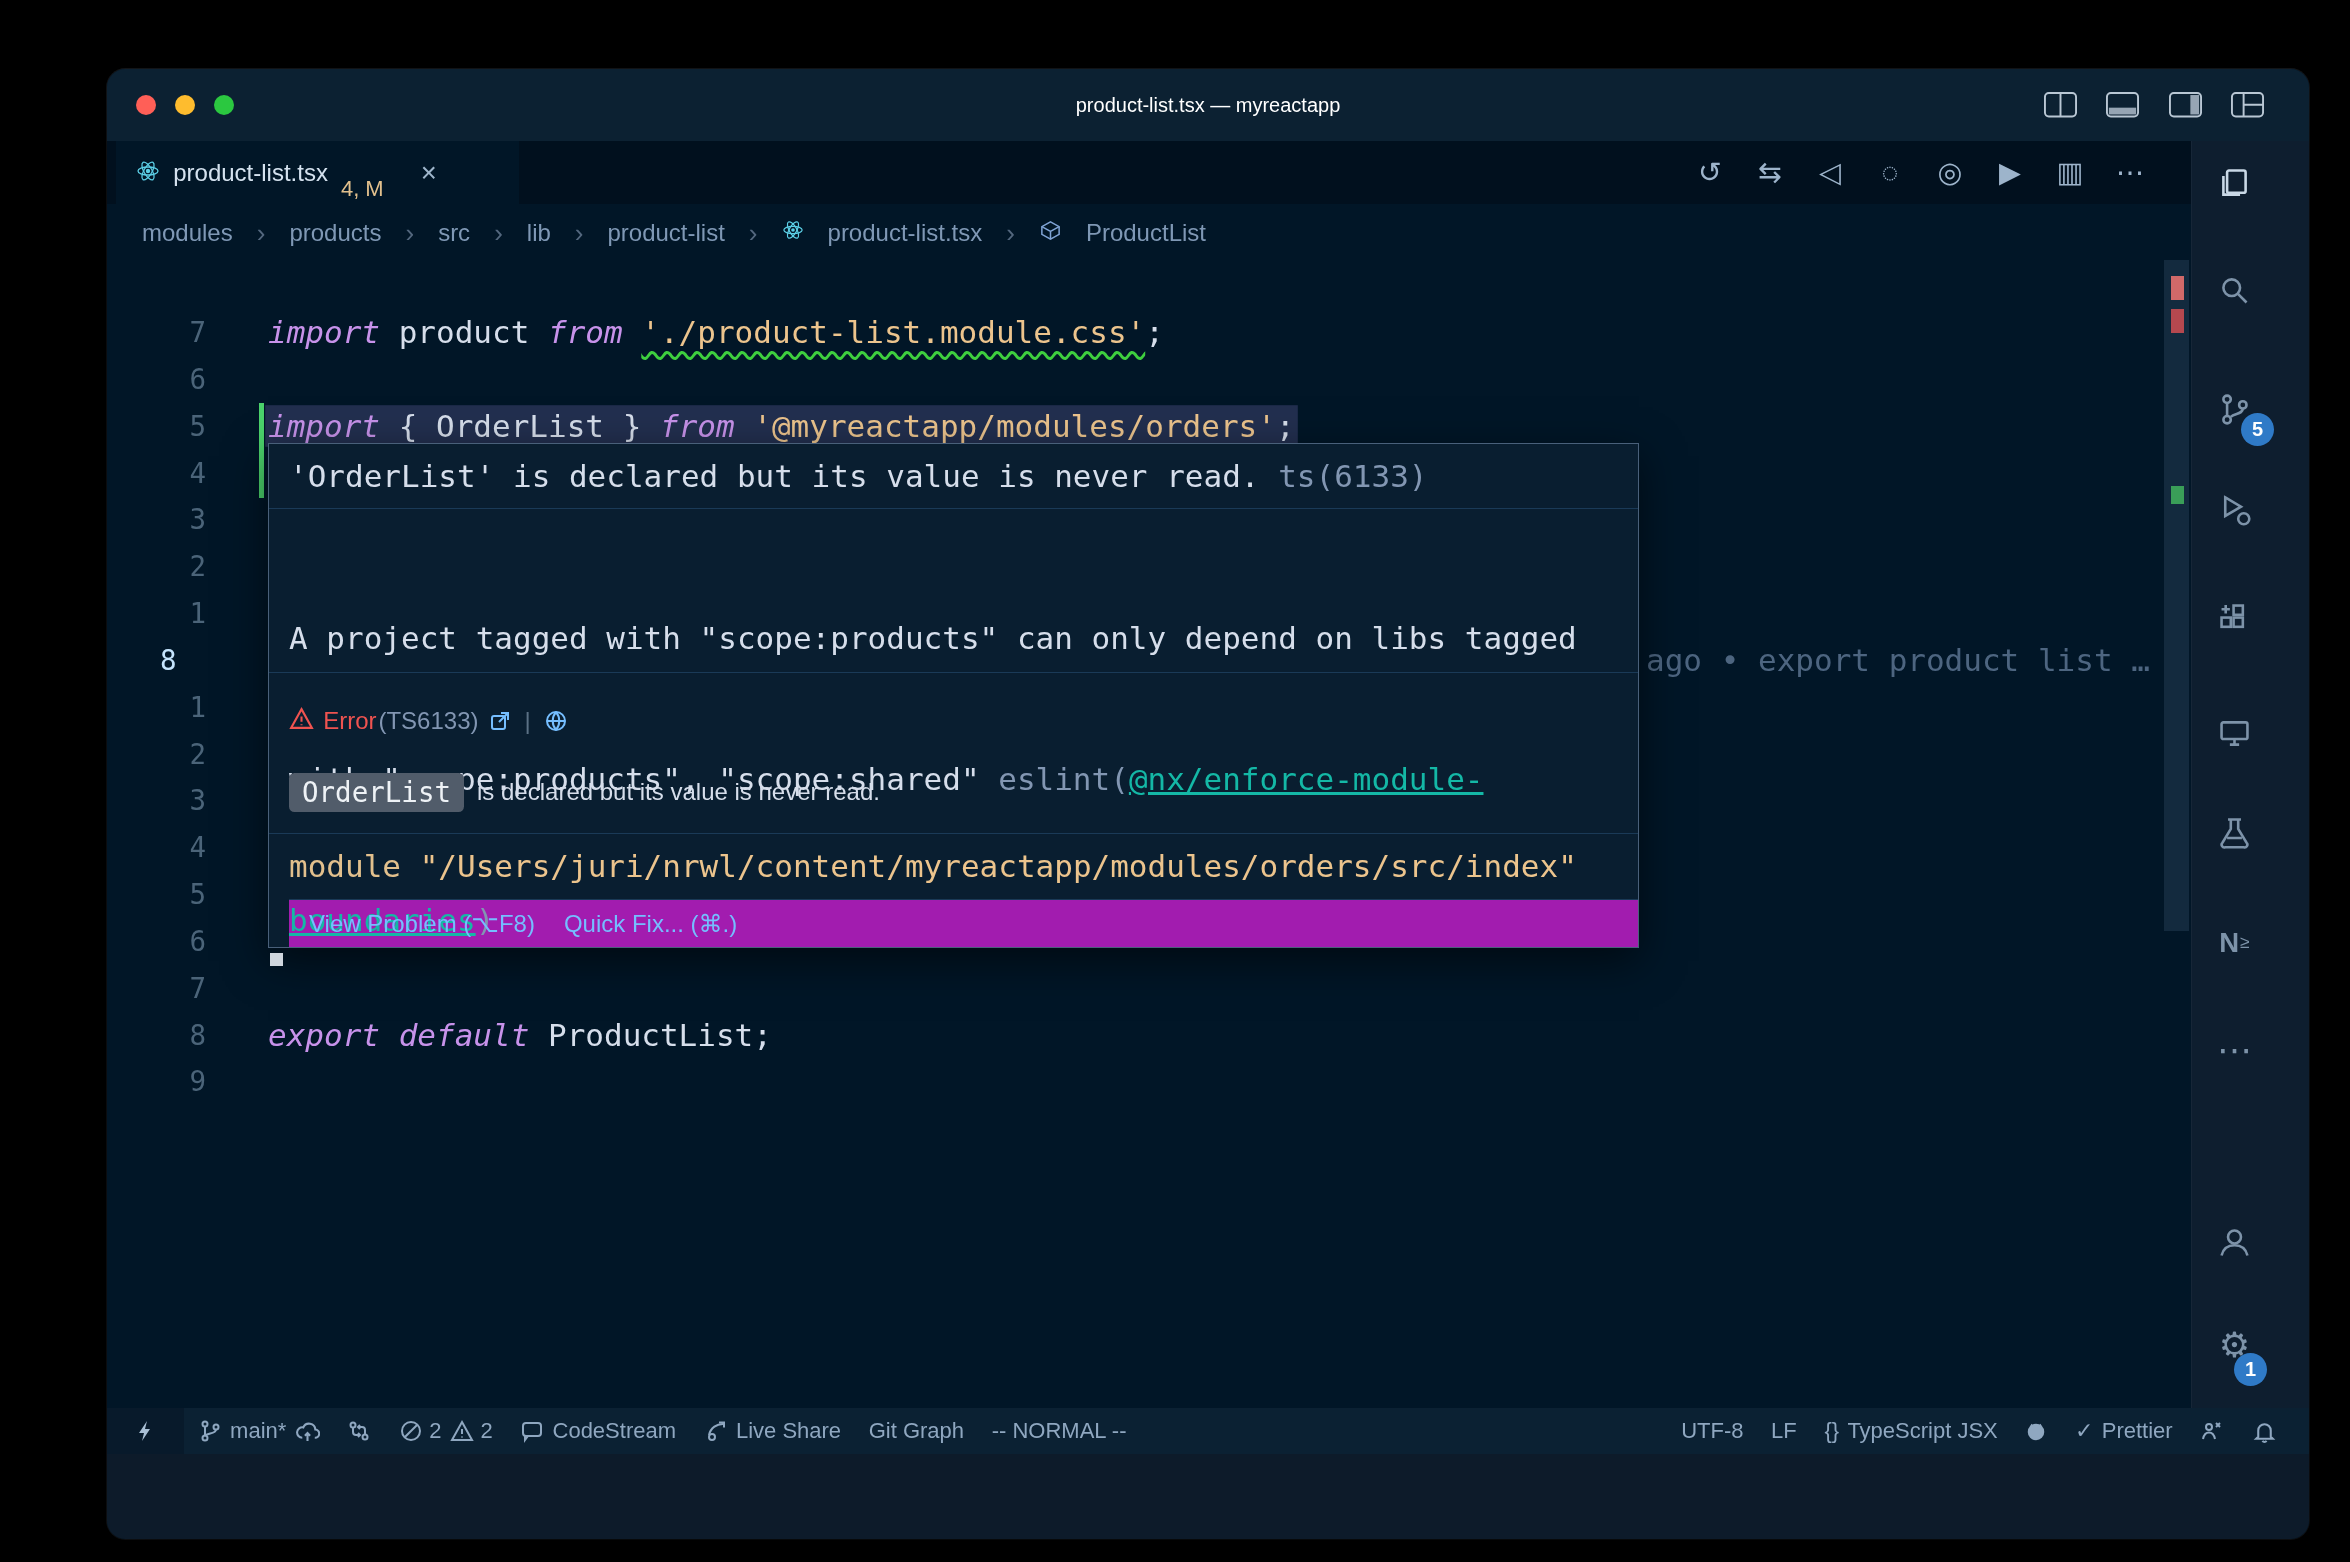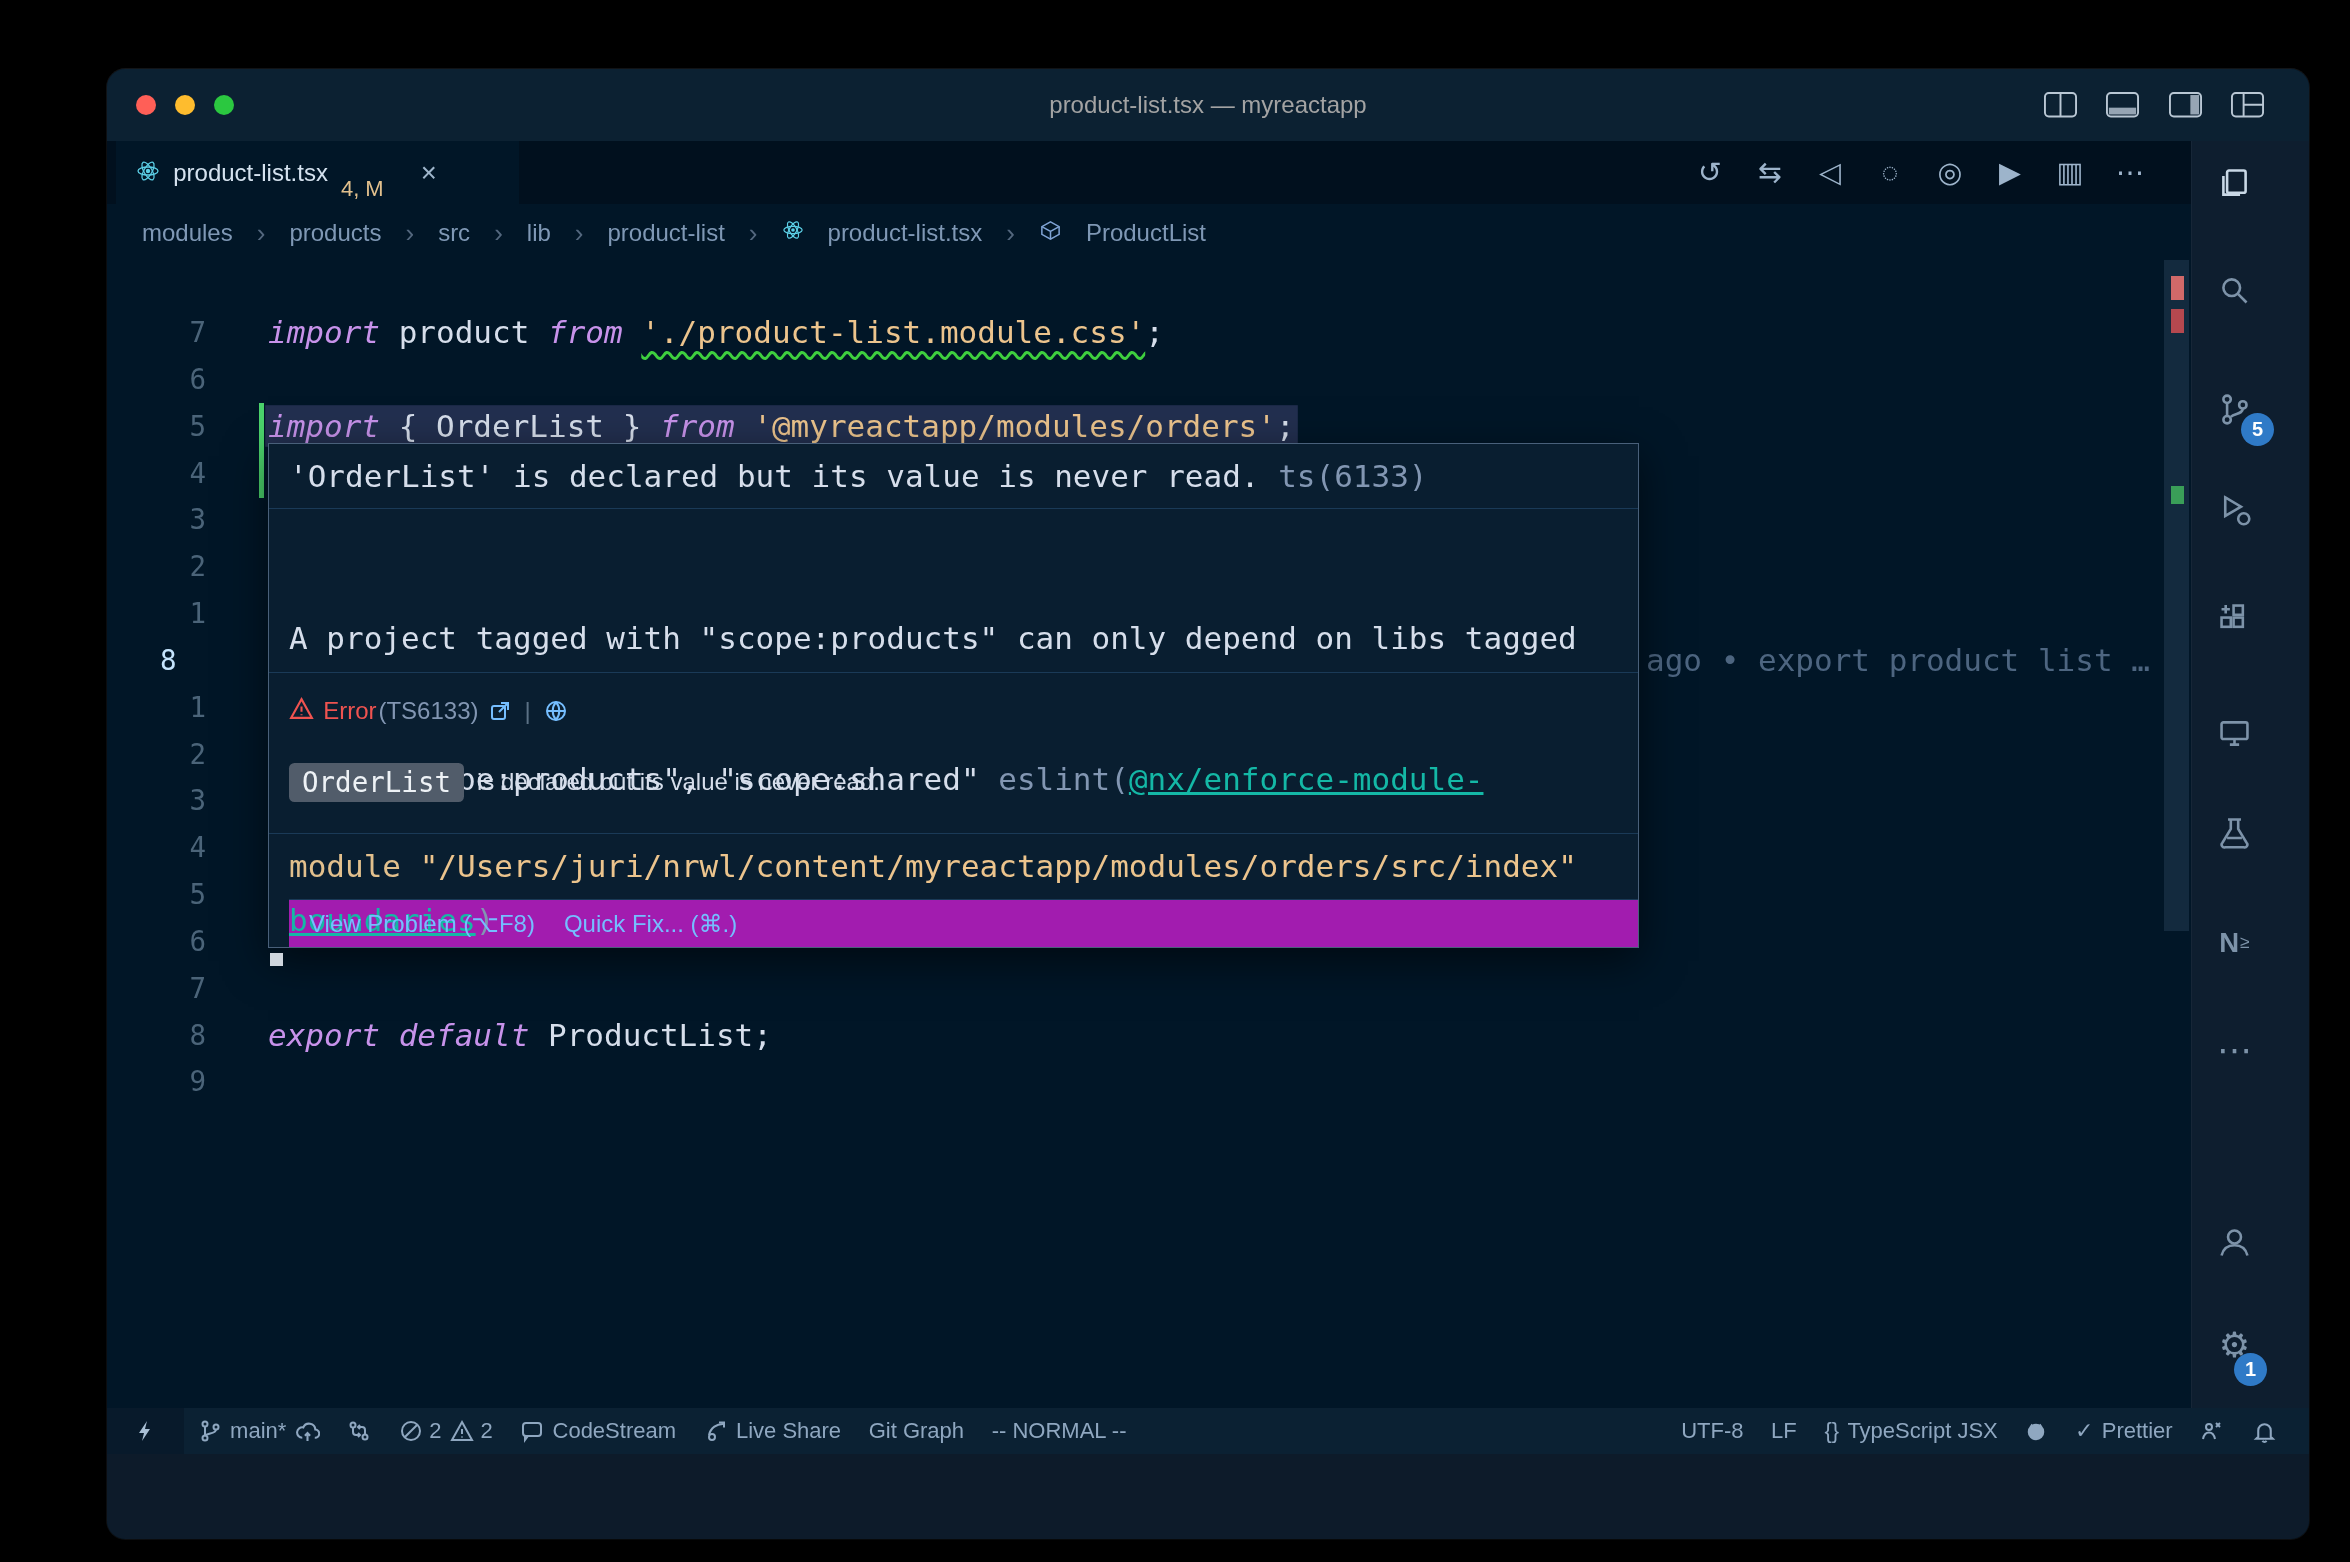--- a/index.html
+++ b/index.html
@@ -8,21 +8,21 @@
   .window { position:absolute; left:107px; top:69px; width:2202px; height:1470px;
             background:#011627; border-radius:18.4px; overflow:hidden;
             box-shadow:0 37px 110px rgba(0,0,0,.85), 0 0 0 0.9px rgba(120,140,160,.18); }
 
   
   .titlebar { position:absolute; top:0; left:0; right:0; height:72px; background:#0c2132; }
   .traffic { position:absolute; top:26px; width:20px; height:20px; border-radius:50%; }
   .t-close { left:29px;  background:#ff5f57; }
   .t-min   { left:68px;  background:#febc2e; }
   .t-zoom  { left:107px; background:#2bc840; }
-  .win-title { line-height:72px; text-align:center; color:#a3a3a3; font-size:24px; font-weight:500; }
+  .win-title { line-height:72px; text-align:center; color:#ffffff; font-size:20px; font-weight:500; }
   .layout-icons { position:absolute; right:44px; top:0; height:72px; display:flex; align-items:center; gap:27.5px; color:#b9c7d4; }
   .layout-icons svg { display:block; }
 
   
   .editor-region { position:absolute; left:0; top:72px; width:2085px; height:1267px; background:#011627; }
   .activitybar   { position:absolute; right:0; top:72px; width:118px; height:1267px; background:#0e1e2f; border-left:0.9px solid rgba(255,255,255,.04); }
   .statusbar     { position:absolute; left:0; top:1339px; width:2202px; height:46px; background:#0b2133;
                    display:flex; align-items:center; color:#8fa7c0; font-size:22px; }
   .bottom-filler { position:absolute; left:0; top:1385px; width:2202px; height:85px; background:#0d1b2a; }
 
@@ -64,21 +64,21 @@
 
   
   .popup { position:absolute; left:161px; top:302px; width:1371px; background:#091e30;
            border:1.8px solid #49607a; z-index:30; box-shadow:0 13px 40px rgba(0,0,0,.55);
            color:#d6deeb; }
   .pp-mono { font:31px/47px "DejaVu Sans Mono", monospace; white-space:pre; }
   .pp-sec1 { height:64px; display:flex; align-items:center; padding:0 20px; }
   .pp-dim  { color:#8296b2; }
   .pp-sec2 { height:164px; padding:12px 20px 0; border-top:1.8px solid #1a3a57; }
   .pp-link { color:#14b8a6; text-decoration:underline; }
-  .pp-sec3 { height:161px; padding:18px 20px 0; border-top:1.8px solid #1a3a57; }
+  .pp-sec3 { height:161px; padding:28px 20px 0; border-top:1.8px solid #1a3a57; }
   .pp-errrow { display:flex; align-items:center; gap:9.2px; height:40px; font-size:24px; }
   .pp-err { color:#ef5350; }
   .pp-ic { color:#75beff; display:flex; align-items:center; }
   .pp-sep { color:#5b7185; margin:0 3.7px; }
   .pp-badgerow { display:flex; align-items:center; margin-top:29px; height:44px; font-size:24px; color:#d6deeb; }
   .pp-badge { background:#515c6a; color:#eef2f6; font:27.5px/39px "DejaVu Sans Mono", monospace;
               padding:0 13px; border-radius:5.5px; margin-right:13px; }
   .pp-sec4 { height:66px; display:flex; align-items:center; padding:0 20px; border-top:1.8px solid #1a3a57; }
   .pp-kw   { color:#e2c08d; }
   .pp-path { color:#ecc48d; }

